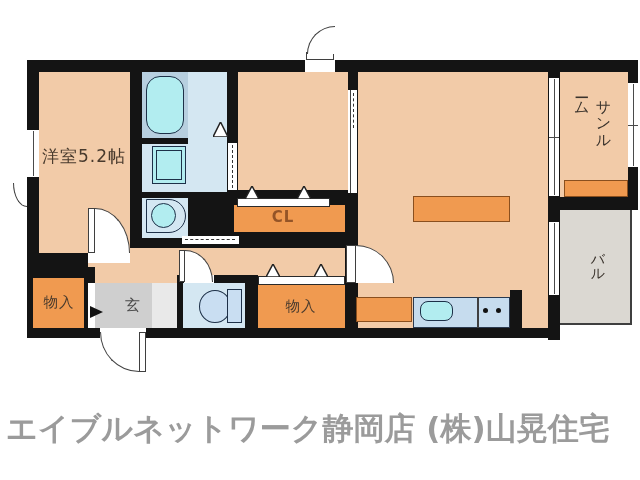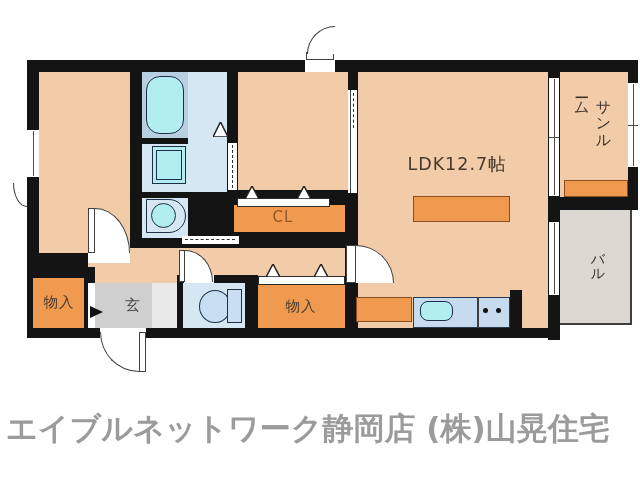--- a/index.html
+++ b/index.html
@@ -153,24 +153,24 @@
   <div class="leaf" style="left:306px;top:52px;width:28px;height:8px;"></div>
   <div class="arc arc-tl" style="left:307px;top:26px;width:28px;height:28px;"></div>
 
   <div class="arc arc-bl" style="left:13px;top:183px;width:14px;height:24px;"></div>
 
   <div class="gapw" style="left:88px;top:283px;width:7px;height:45px;"></div>
   <svg class="abs" style="left:90px;top:306px;" width="13" height="12">
       <polygon points="0,0 13,6 0,12" fill="#111"></polygon>
     </svg>
 
-  <div class="lbl" style="left:457px;top:164px;font-size:17.5px;">LDK12.7帖</div>
+  <div class="lbl" style="left:84px;top:156px;font-size:17px;">洋室5.2帖</div>
   <div class="vlbl" style="left:570px;top:90px;font-size:15px;">サンル
 ーム</div>
-  <div class="lbl" style="left:283px;top:217px;font-size:15px;color:#945427;font-weight:400;text-align:center;">CL</div>
+  <div class="lbl" style="left:283px;top:217px;font-size:15px;color:#945427;font-weight:700;text-align:center;">CL</div>
   <div class="lbl" style="left:59px;top:302px;font-size:14.5px;">物入</div>
   <div class="lbl" style="left:133px;top:305px;font-size:15px;color:#4a4a4a;">玄</div>
   <div class="lbl" style="left:301px;top:306px;font-size:14.5px;">物入</div>
   <div class="vlbl" style="left:588px;top:243px;font-size:14px;">バル</div>
 
   <div id="footer-text">エイブルネットワーク静岡店 (株)山晃住宅</div>
 
 </div>
 
 </body></html>

